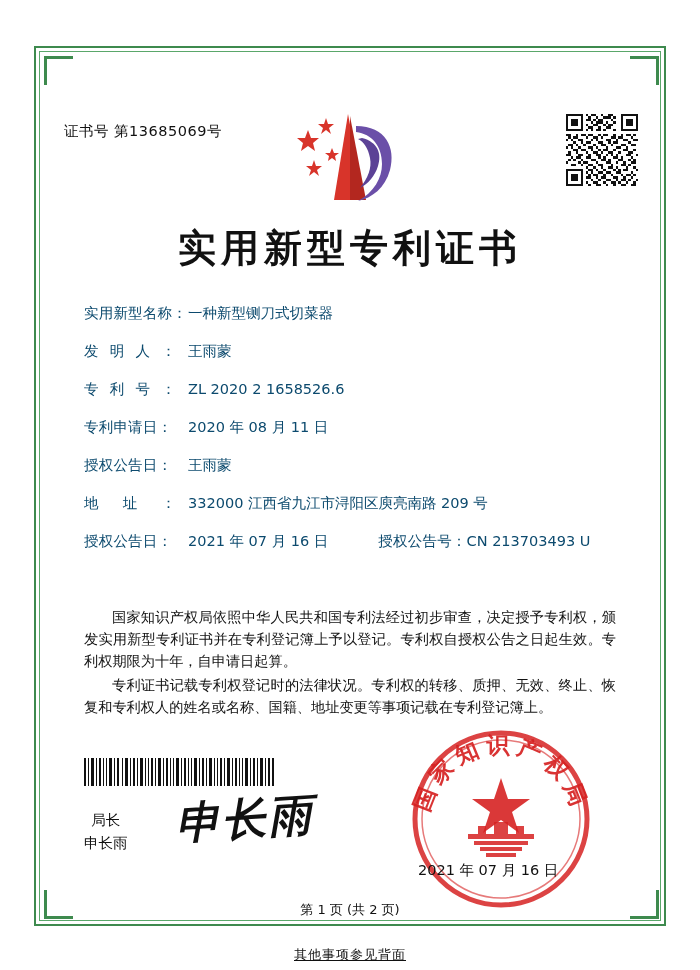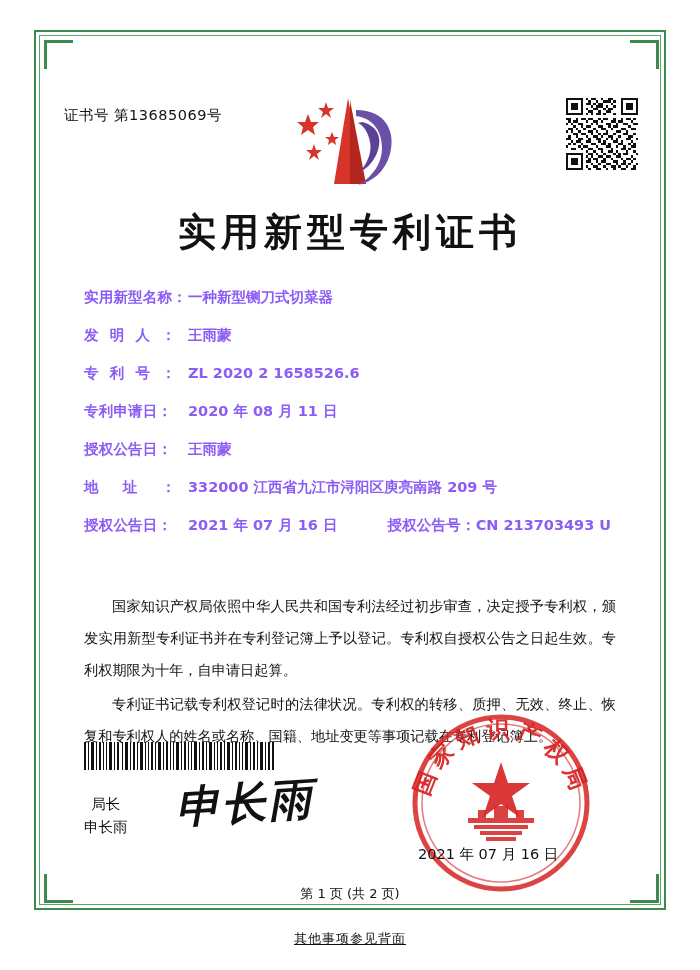--- a/index.html
+++ b/index.html
@@ -11,21 +11,21 @@
     height: 970px;
     background: #ffffff;
     font-family: "Liberation Serif", "DejaVu Serif", serif;
     color: #1a1a1a;
     position: relative;
     overflow: hidden;
   }
 
   .certificate {
     position: absolute;
-    left: 0; top: 0;
+    left: 0; top: 16px;
     width: 700px;
     height: 714px;
   }
 
   
   .border-outer {
     position: absolute;
     left: 34px;
     top: 30px;
     width: 632px;
@@ -100,23 +100,22 @@
     left: 84px;
     top: 288px;
     width: 540px;
   }
   .field-row {
     display: flex;
     align-items: baseline;
     margin-bottom: 19px;
     font-size: 14.5px;
     font-family: "DejaVu Sans", sans-serif;
-    color: #8b5cf6;
+    color: #0c4a6e;
     white-space: nowrap;
-    font-weight: bold;
   }
   .field-label {
     width: 104px;
     flex: 0 0 104px;
     letter-spacing: 0.2px;
   }
   .field-label.spaced {
     display: inline-block;
     text-align: justify;
     text-align-last: justify;
@@ -137,21 +136,21 @@
   .second-label {
     letter-spacing: 0.2px;
   }
 
   .paragraphs {
     position: absolute;
     left: 84px;
     top: 590px;
     width: 532px;
     font-size: 14.2px;
-    line-height: 32px;
+    line-height: 22px;
     font-family: "DejaVu Sans", sans-serif;
     color: #111;
     text-align: justify;
   }
   .paragraphs p {
     margin: 0 0 2px 0;
     text-indent: 28px;
   }
 
   .barcode {

